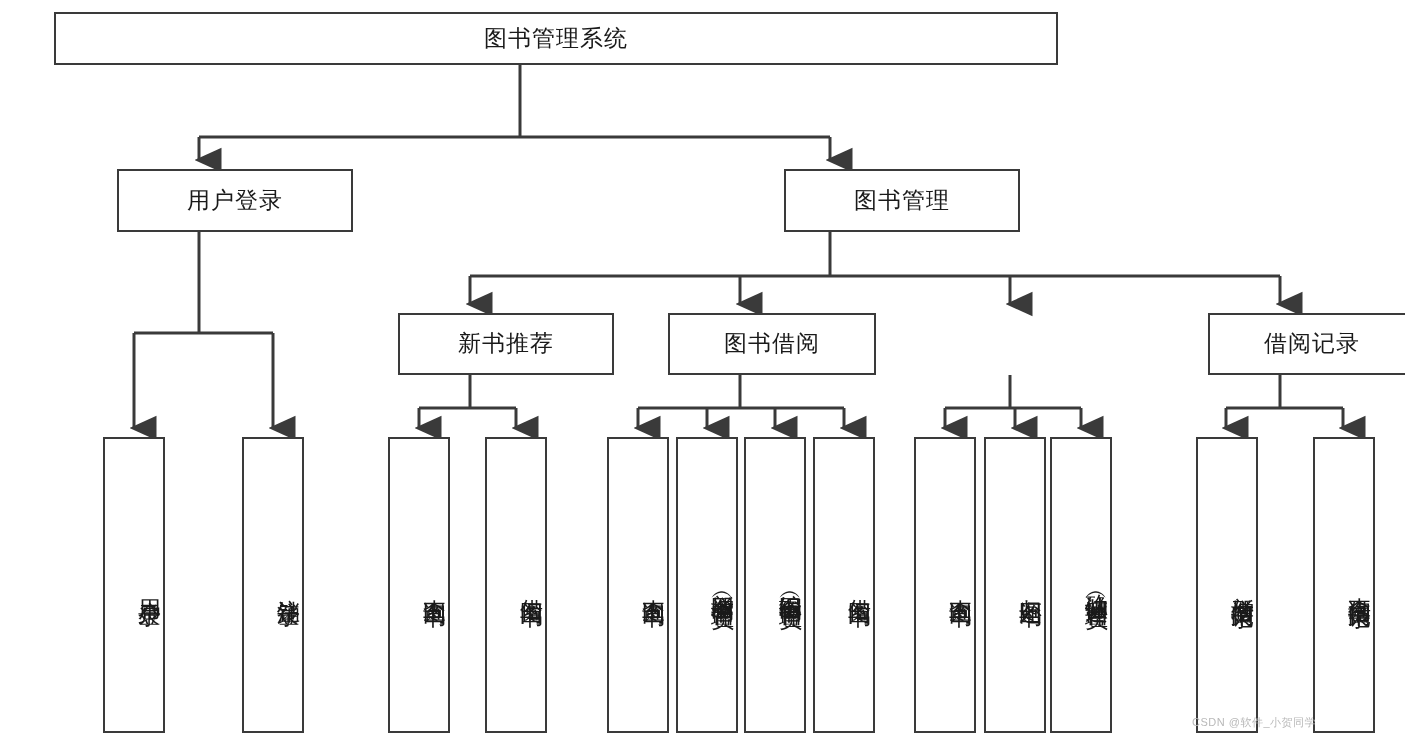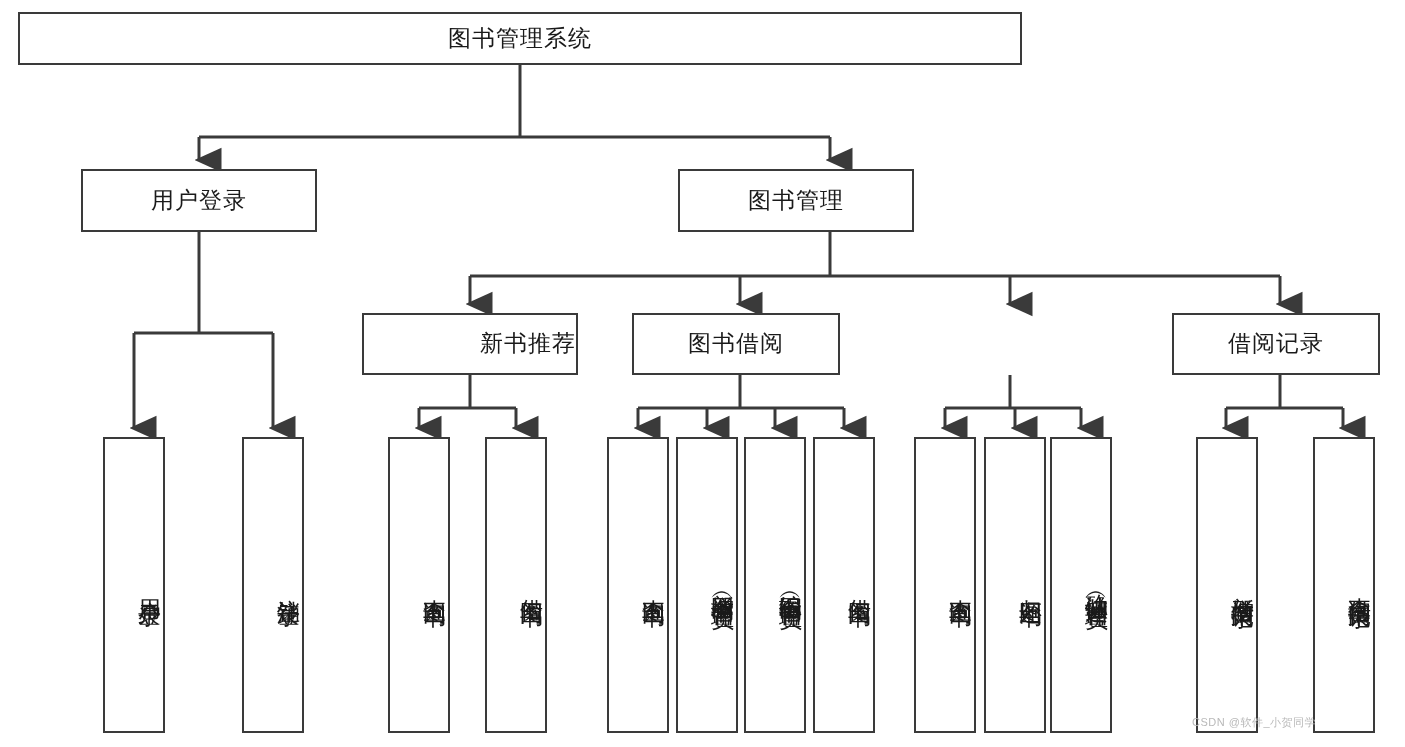--- a/index.html
+++ b/index.html
@@ -33,20 +33,21 @@
     display: flex;
     align-items: center;
     justify-content: center;
     color: #1a1a1a;
     text-align: center;
   }
   .node.horiz {
     font-size: 23px;
     letter-spacing: 1px;
     line-height: 1.2;
+    margin-left: 36px;
   }
   .node.vert {
     writing-mode: vertical-rl;
     text-orientation: upright;
     font-size: 23px;
     line-height: 1.18;
     letter-spacing: 2px;
     padding-top: 10px;
     padding-bottom: 10px;
     align-items: flex-start;
@@ -120,25 +121,25 @@
     </g>
   </svg>
 
   <div class="node horiz" style="left:18px; top:12px; width:1004px; height:53px;">
     <span>图书管理系统</span>
   </div>
 
   <div class="node horiz" style="left:81px; top:169px; width:236px; height:63px;">
     <span>用户登录</span>
   </div>
-  <div class="node horiz" style="left:678px; top:169px; width:236px; height:63px;">
+  <div class="node horiz" style="left:748px; top:169px; width:236px; height:63px;">
     <span>图书管理</span>
   </div>
 
-  <div class="node horiz" style="left:362px; top:313px; width:216px; height:62px;justify-content:flex-end;">
+  <div class="node horiz" style="left:362px; top:313px; width:216px; height:62px;">
     <span>新书推荐</span>
   </div>
   <div class="node horiz" style="left:632px; top:313px; width:208px; height:62px;">
     <span>图书借阅</span>
   </div>
   <div class="node horiz" style="left:1172px; top:313px; width:208px; height:62px;">
     <span>借阅记录</span>
   </div>
 
   <div class="node vert" style="left:103px; top:437px; width:62px; height:296px;">

